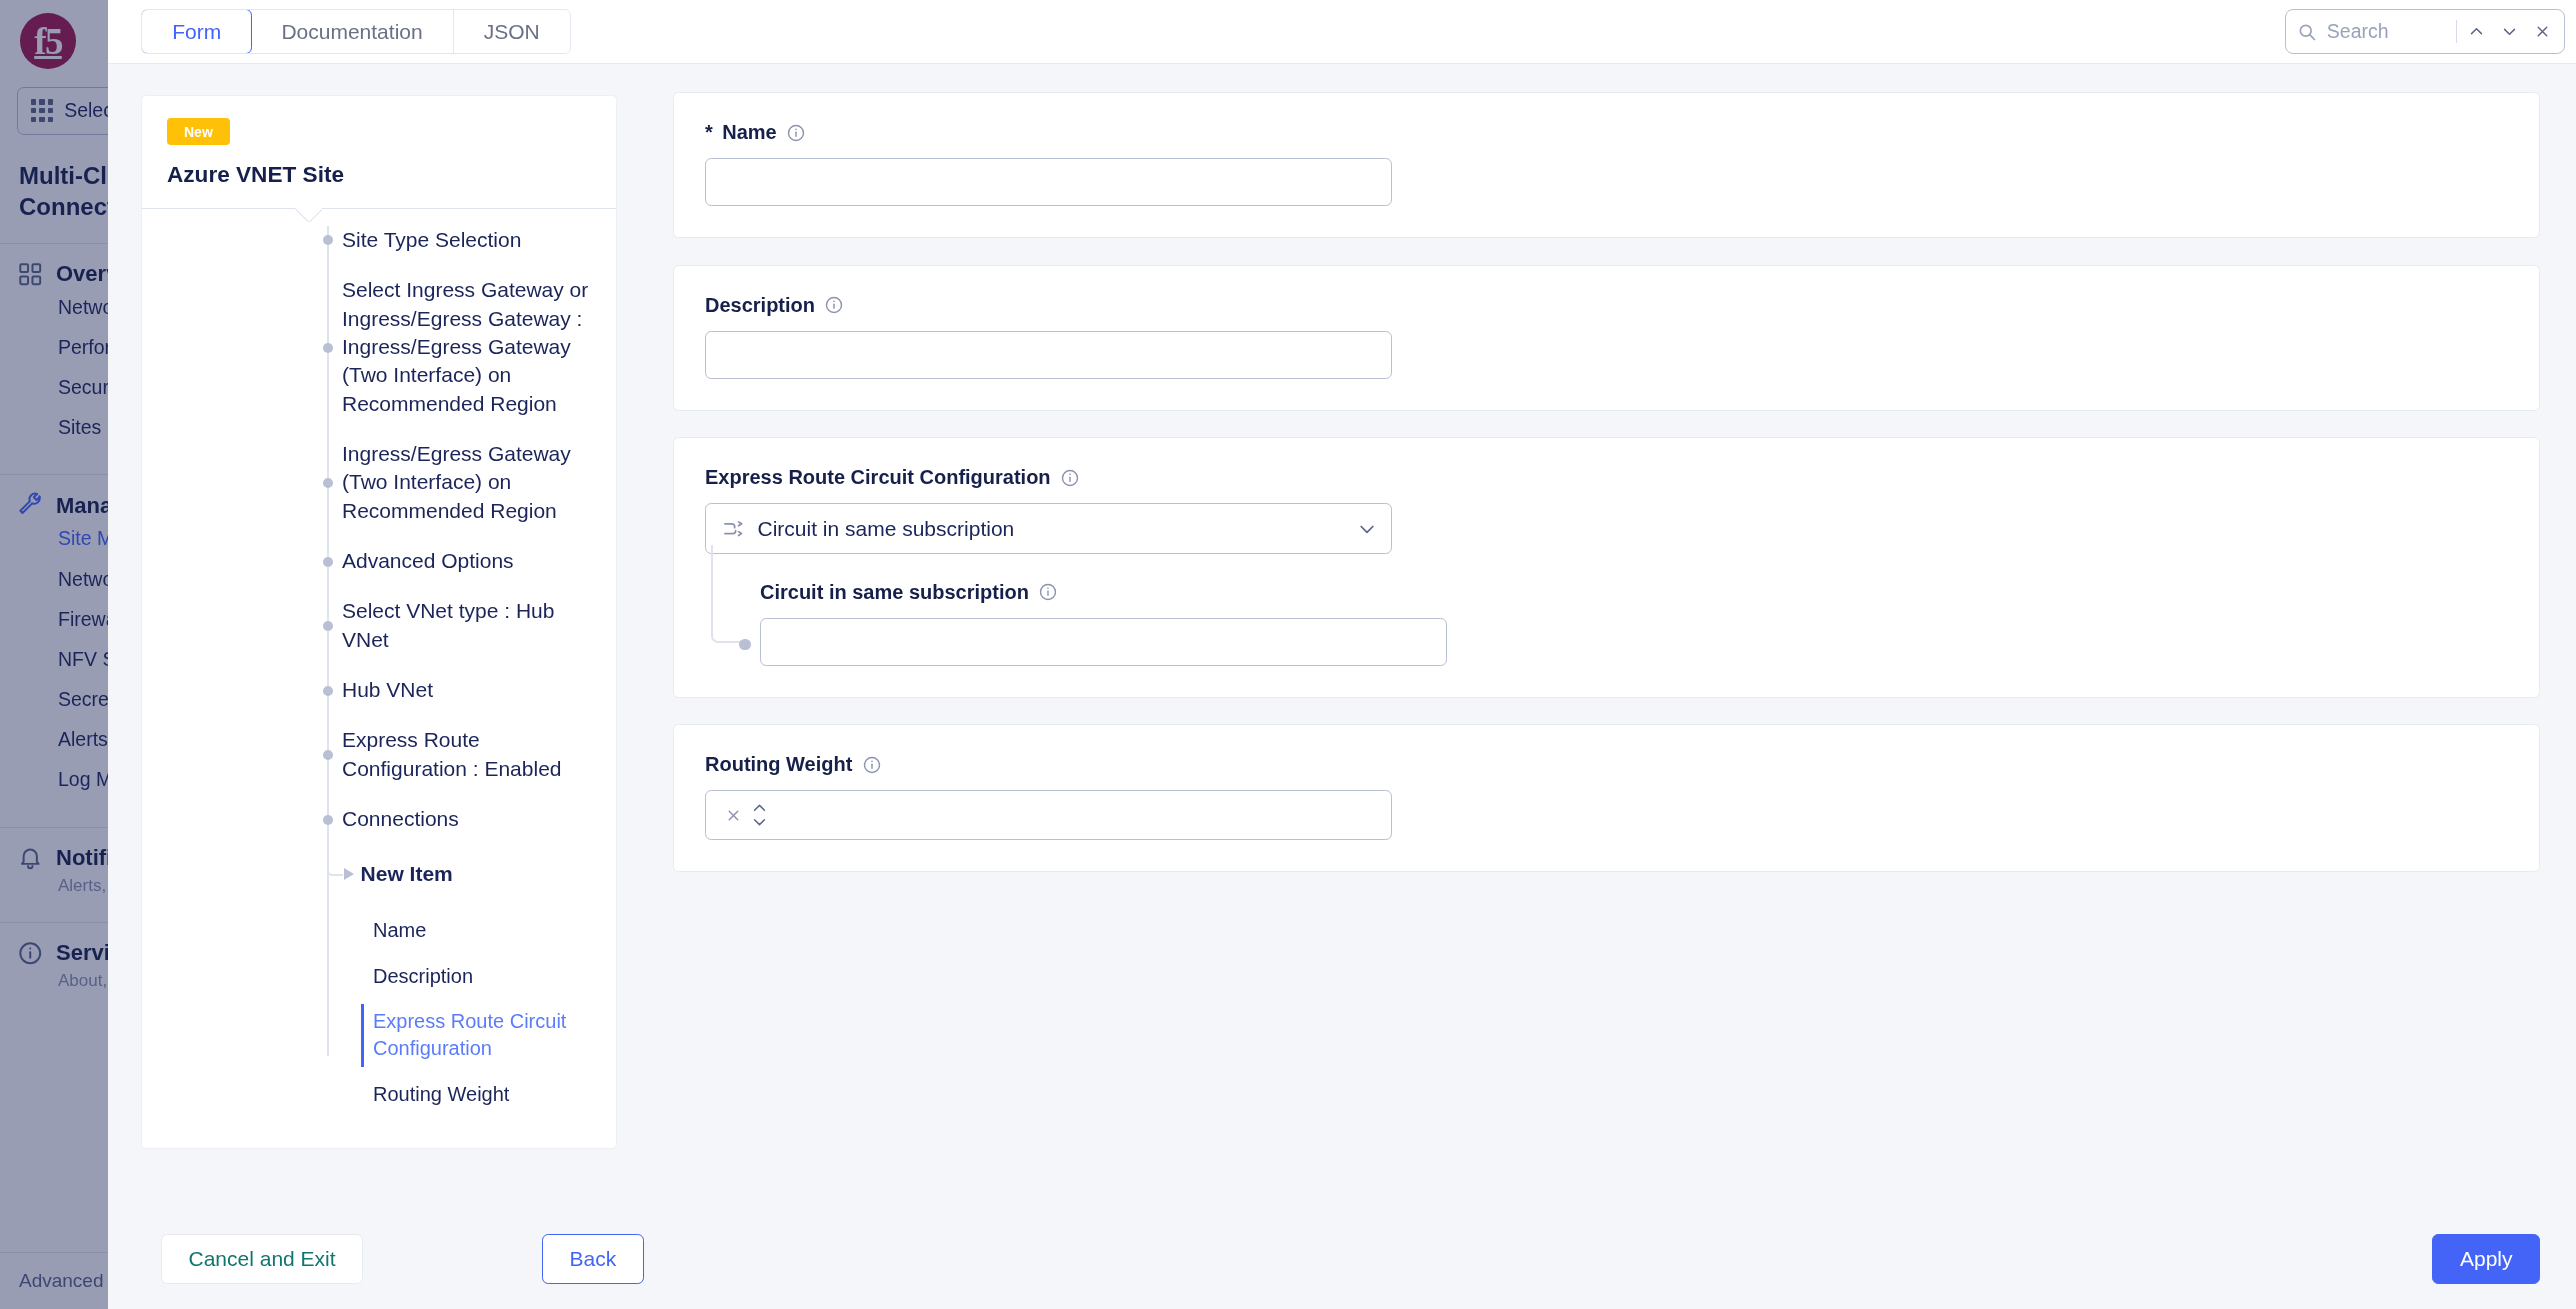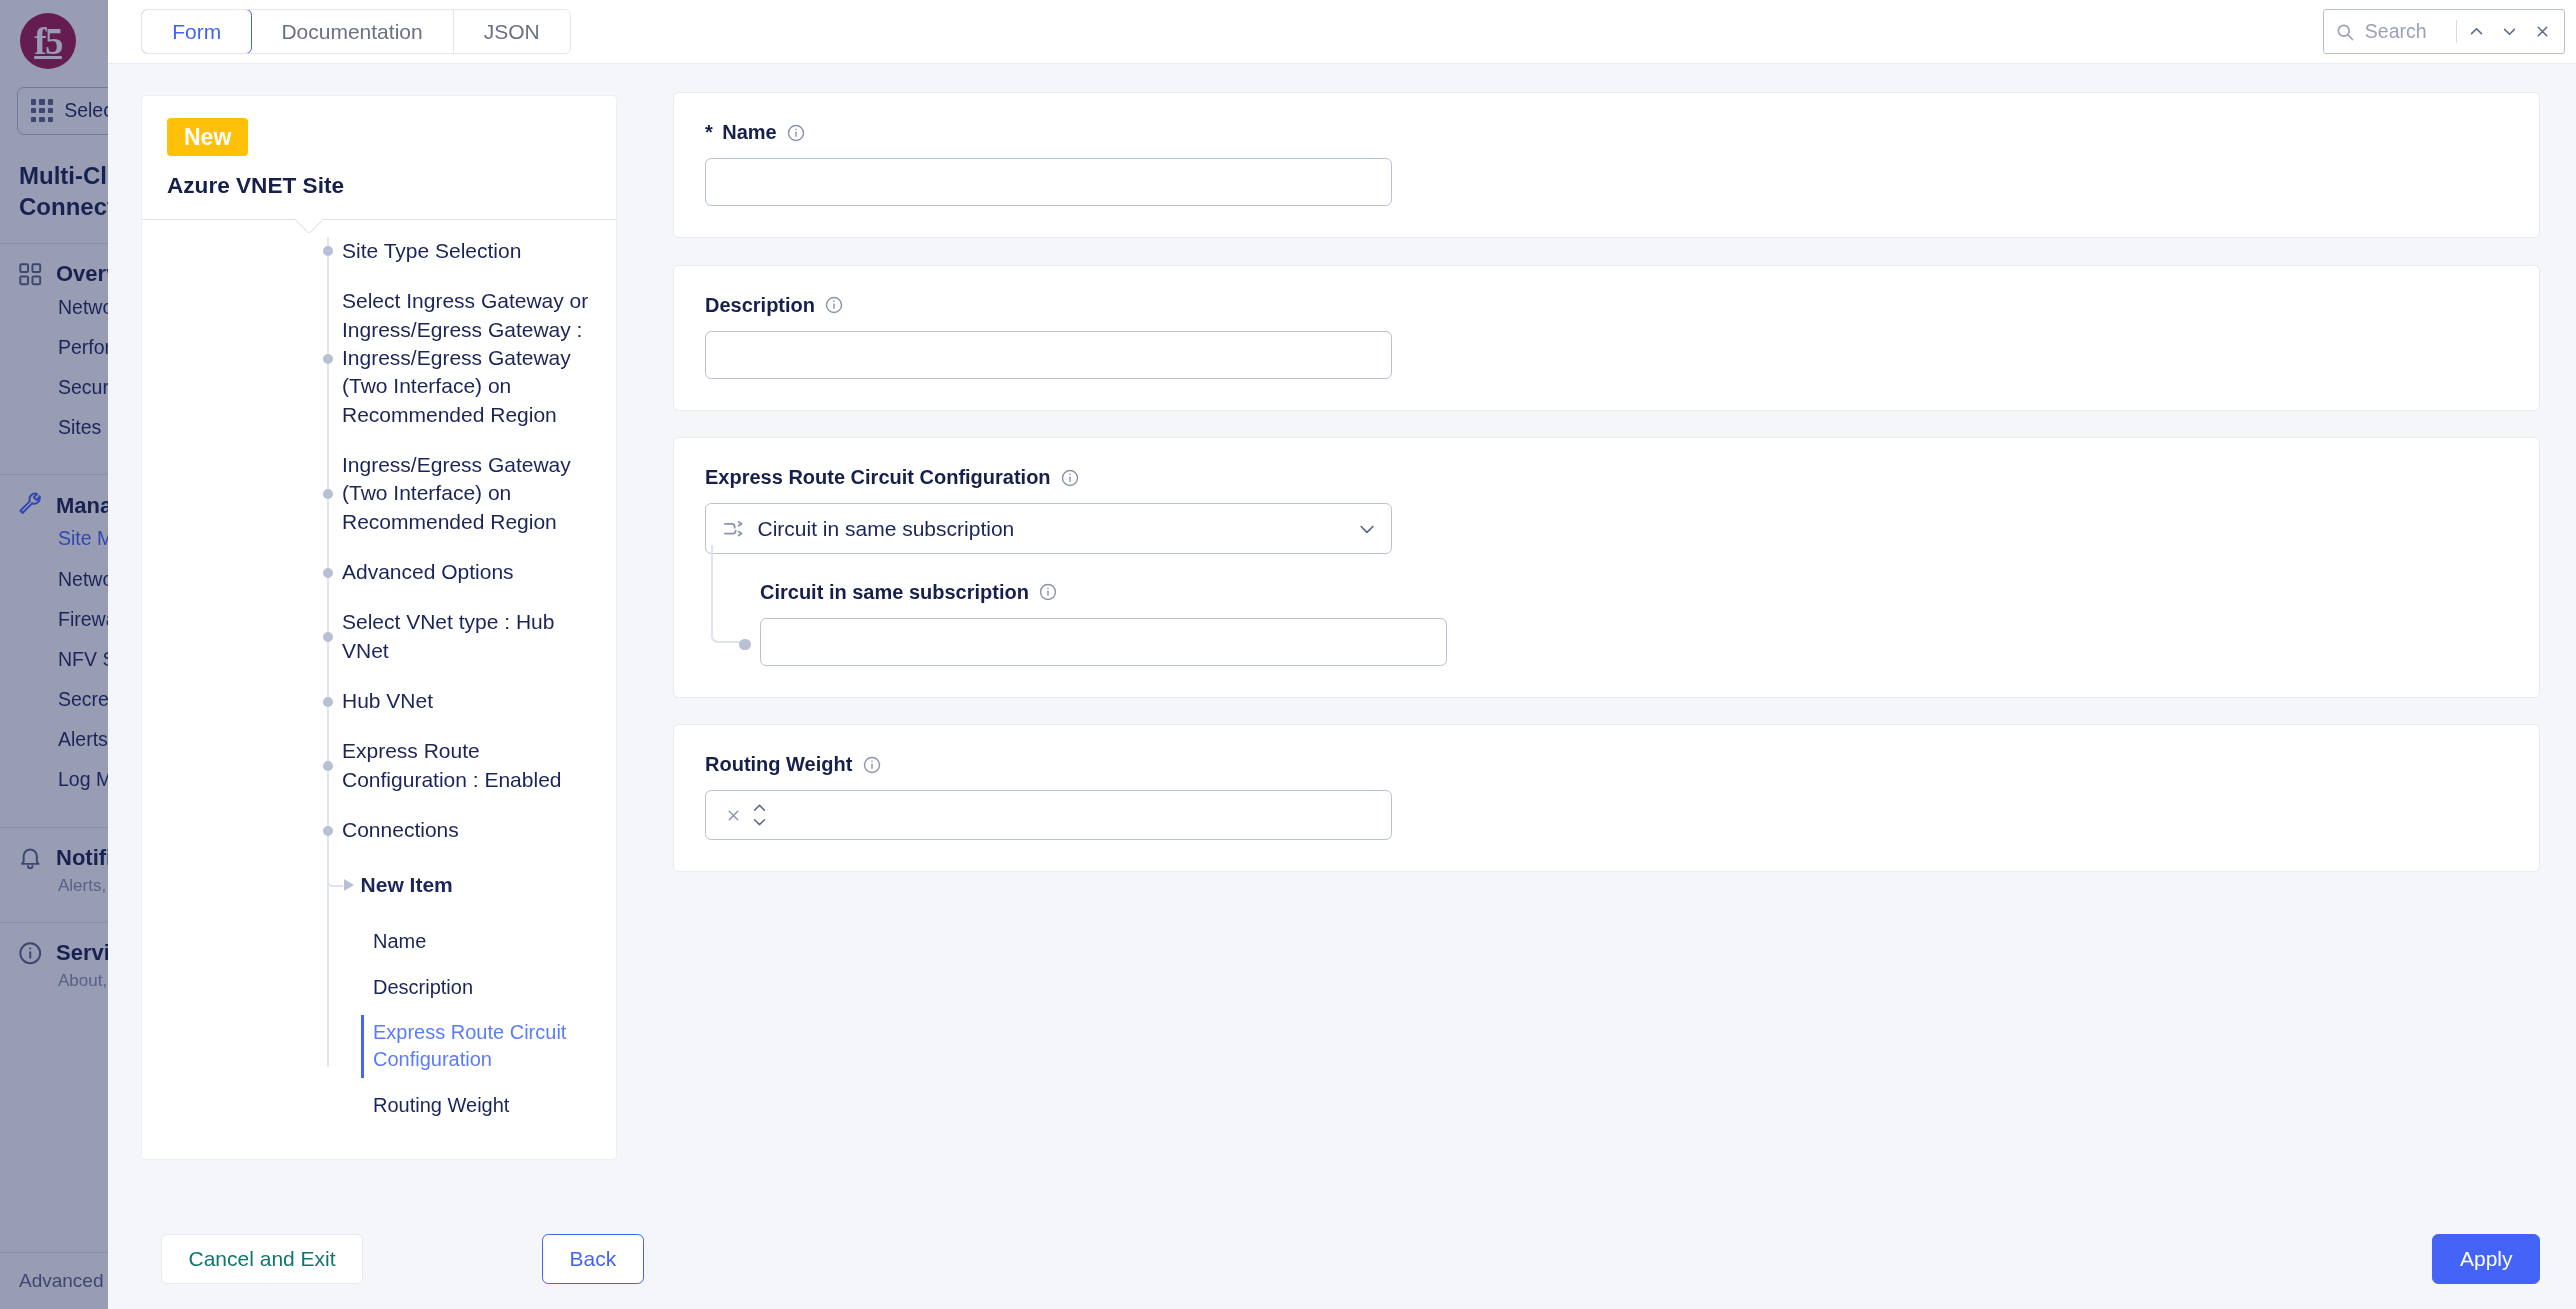--- a/index.html
+++ b/index.html
@@ -140,23 +140,23 @@
   .tab:last-child { border-right: none; }
   .tab.active {
     color: #4364f7;
     border: 1.6px solid #4364f7;
     border-radius: 6.2px;
     margin: -0.8px;
     z-index: 2;
   }
   .search-box {
     margin-left: auto;
-    width: 242px; height: 45px;
+    width: 280px; height: 45px;
     border: 0.8px solid #b9c0d4;
-    border-radius: 3px;
+    border-radius: 8px;
     display: flex; align-items: center;
     padding: 0 9.4px 0 11px;
     background: #ffffff;
     gap: 7.8px;
   }
   .search-box .sicon { width: 20px; height: 20px; color: #9aa2b8; flex: 0 0 20px; }
   .search-box .sicon svg { width: 20px; height: 20px; display: block; }
   .search-input {
     border: none; outline: none; flex: 1 1 auto;
     font-size: 19.5px; color: #1b2559;
@@ -188,21 +188,21 @@
     border-radius: 4.7px;
     align-self: flex-start;
     max-height: 1108px;
     overflow: hidden;
   }
   .wiz-head { padding: 22px 25px 20px 25px; }
   .badge-new {
     display: inline-block;
     background: #ffc107;
     color: #ffffff;
-    font-size: 23px; font-weight: bold;
+    font-size: 14px; font-weight: bold;
     padding: 5.5px 17px;
     border-radius: 3.9px;
   }
   .wiz-title {
     margin-top: 17px;
     font-size: 22.6px; font-weight: bold; color: #16204a;
   }
   .wiz-tree-wrap {
     border-top: 0.8px solid #dfe3ec;
     position: relative;

